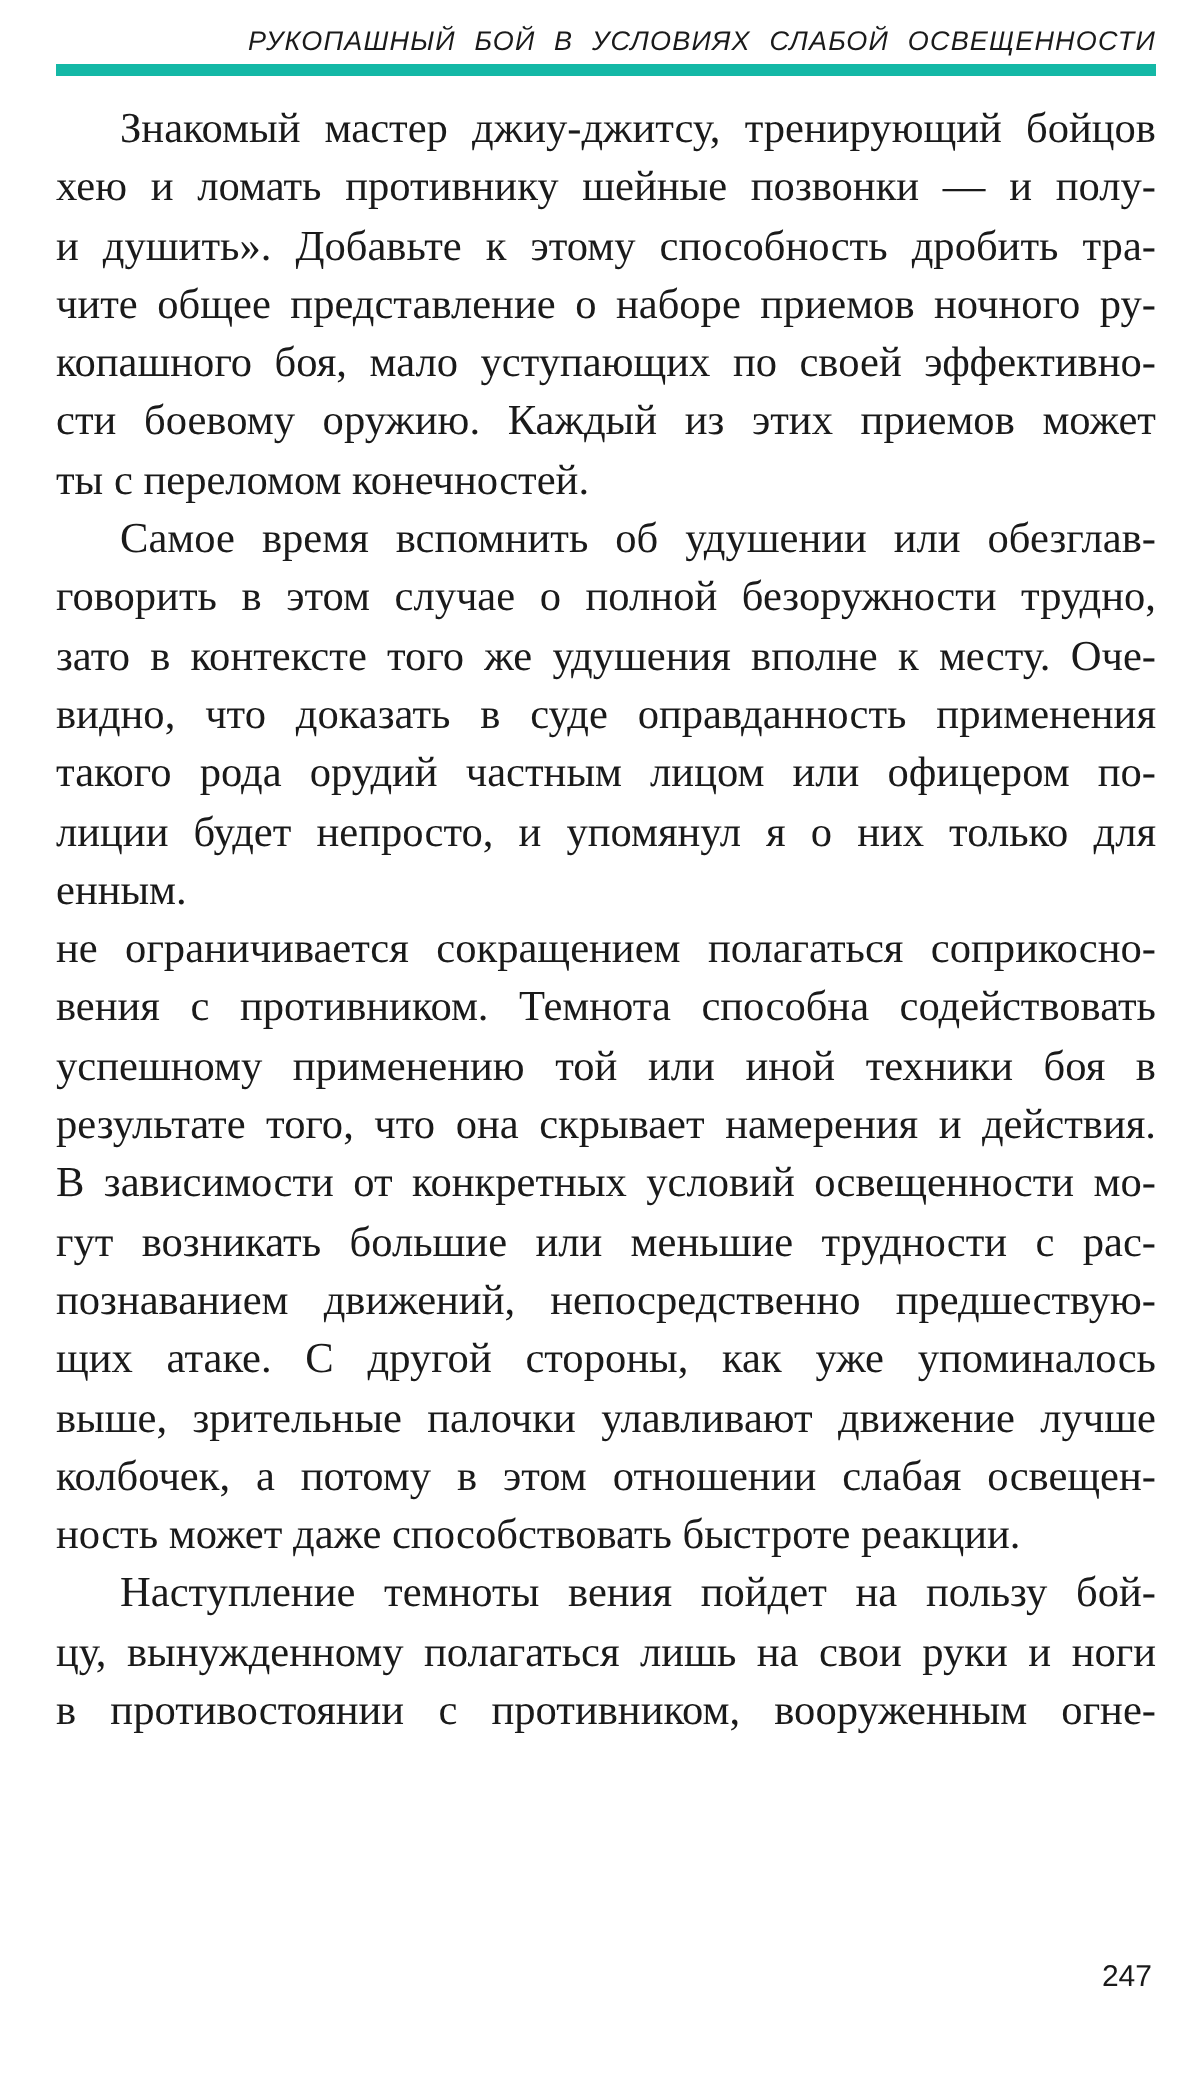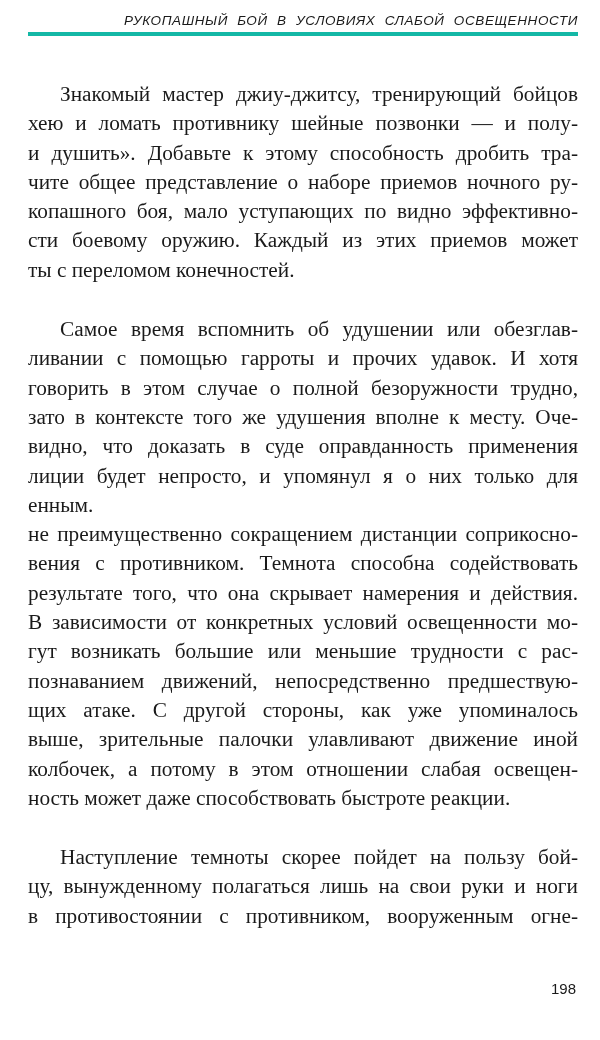--- a/index.html
+++ b/index.html
@@ -13,21 +13,21 @@
       position: relative;
       overflow: hidden;
       color: #1a1a1a;
     }
     .running-header {
       position: absolute;
       left: 28px;
       top: 12px;
       width: 550px;
       height: 20px;
-      border-bottom: 4px solid #14b8a6;
+      border-bottom: 6px solid #14b8a6;
       text-align: right;
       font-family: "Liberation Sans", sans-serif;
       font-style: italic;
       font-size: 13.5px;
       letter-spacing: 0.6px;
       word-spacing: 5px;
       line-height: 18px;
       color: #1a1a1a;
     }
     .body-text {
@@ -43,21 +43,20 @@
     .line {
       display: block;
       white-space: nowrap;
       text-align: justify;
       text-align-last: justify;
       height: 29.3px;
       overflow: visible;
     }
     .line.indent {
       padding-left: 32px;
-      margin-top: 30px;
     }
     .line.last {
       text-align-last: left;
       font-family: Liberation Serif, serif;
     }
     .page-number {
       position: absolute;
       right: 24px;
       top: 980px;
       font-family: "Liberation Sans", sans-serif;
@@ -71,45 +70,46 @@
 <div class="running-header">
   <span>РУКОПАШНЫЙ БОЙ В УСЛОВИЯХ СЛАБОЙ ОСВЕЩЕННОСТИ</span>
 </div>
 
 <div class="body-text">
   <div>
     <span class="line indent">Знакомый мастер джиу-джитсу, тренирующий бойцов</span>
     <span class="line">хею и ломать противнику шейные позвонки — и полу-</span>
     <span class="line">и душить». Добавьте к этому способность дробить тра-</span>
     <span class="line">чите общее представление о наборе приемов ночного ру-</span>
-    <span class="line">копашного боя, мало уступающих по видно эффективно-</span>
+    <span class="line">копашного боя, мало уступающих по своей эффективно-</span>
     <span class="line">сти боевому оружию. Каждый из этих приемов может</span>
     <span class="line last">ты с переломом конечностей.</span>
   </div>
   <div>
     <span class="line indent">Самое время вспомнить об удушении или обезглав-</span>
-    <span class="line">ливании с помощью гарроты и прочих удавок. И хотя</span>
     <span class="line">говорить в этом случае о полной безоружности трудно,</span>
     <span class="line">зато в контексте того же удушения вполне к месту. Оче-</span>
     <span class="line">видно, что доказать в суде оправданность применения</span>
+    <span class="line">такого рода орудий частным лицом или офицером по-</span>
     <span class="line">лиции будет непросто, и упомянул я о них только для</span>
     <span class="line last">енным.</span>
   </div>
   <div>
-    <span class="line">не преимущественно сокращением дистанции соприкосно-</span>
+    <span class="line">не ограничивается сокращением полагаться соприкосно-</span>
     <span class="line">вения с противником. Темнота способна содействовать</span>
+    <span class="line">успешному применению той или иной техники боя в</span>
     <span class="line">результате того, что она скрывает намерения и действия.</span>
     <span class="line">В зависимости от конкретных условий освещенности мо-</span>
     <span class="line">гут возникать большие или меньшие трудности с рас-</span>
     <span class="line">познаванием движений, непосредственно предшествую-</span>
     <span class="line">щих атаке. С другой стороны, как уже упоминалось</span>
-    <span class="line">выше, зрительные палочки улавливают движение иной</span>
+    <span class="line">выше, зрительные палочки улавливают движение лучше</span>
     <span class="line">колбочек, а потому в этом отношении слабая освещен-</span>
     <span class="line last">ность может даже способствовать быстроте реакции.</span>
   </div>
   <div>
-    <span class="line indent">Наступление темноты скорее пойдет на пользу бой-</span>
+    <span class="line indent">Наступление темноты вения пойдет на пользу бой-</span>
     <span class="line">цу, вынужденному полагаться лишь на свои руки и ноги</span>
     <span class="line">в противостоянии с противником, вооруженным огне-</span>
   </div>
 </div>
 
-<div class="page-number">198</div>
+<div class="page-number">247</div>
 
 </body></html>

